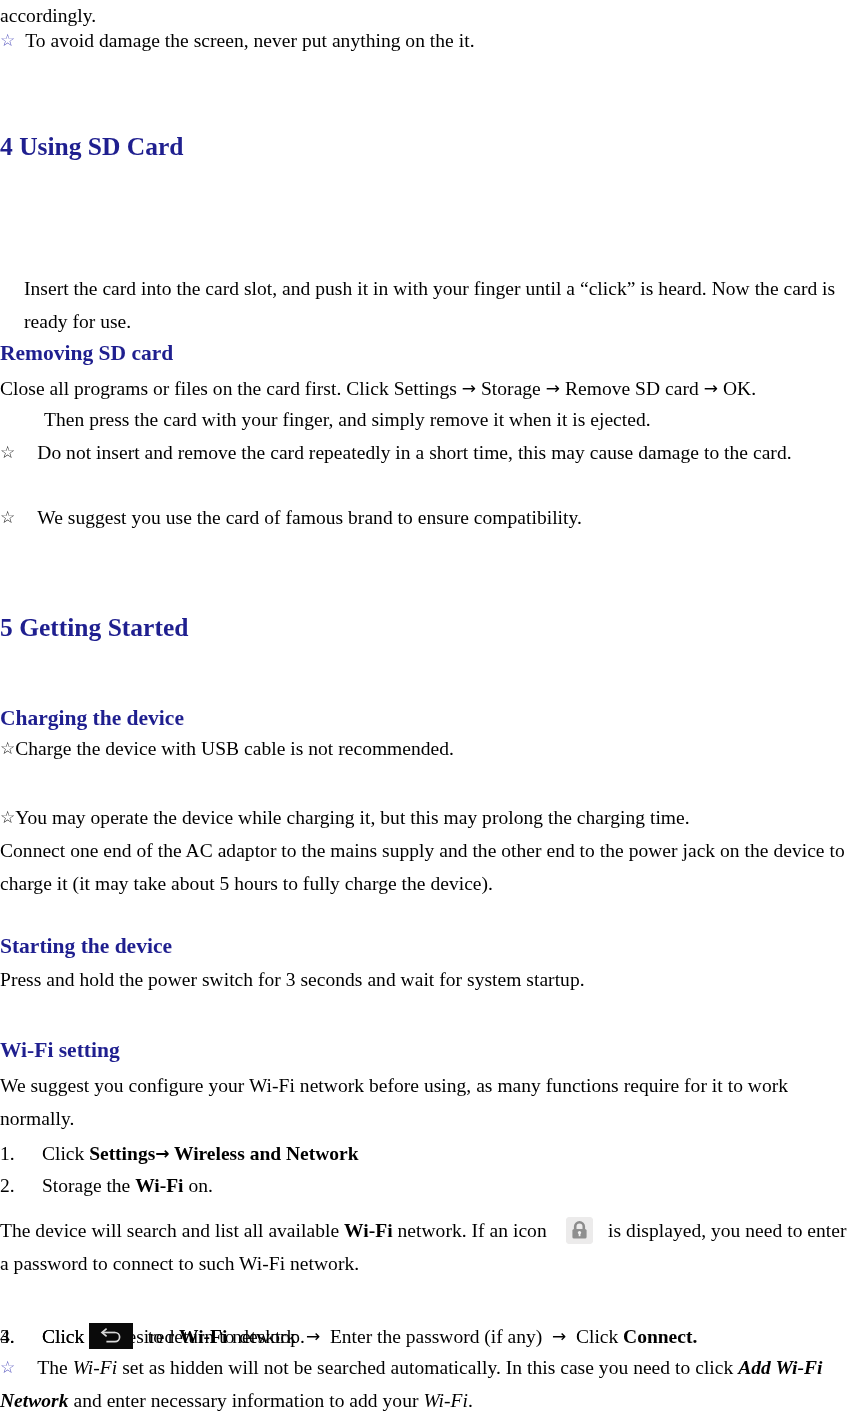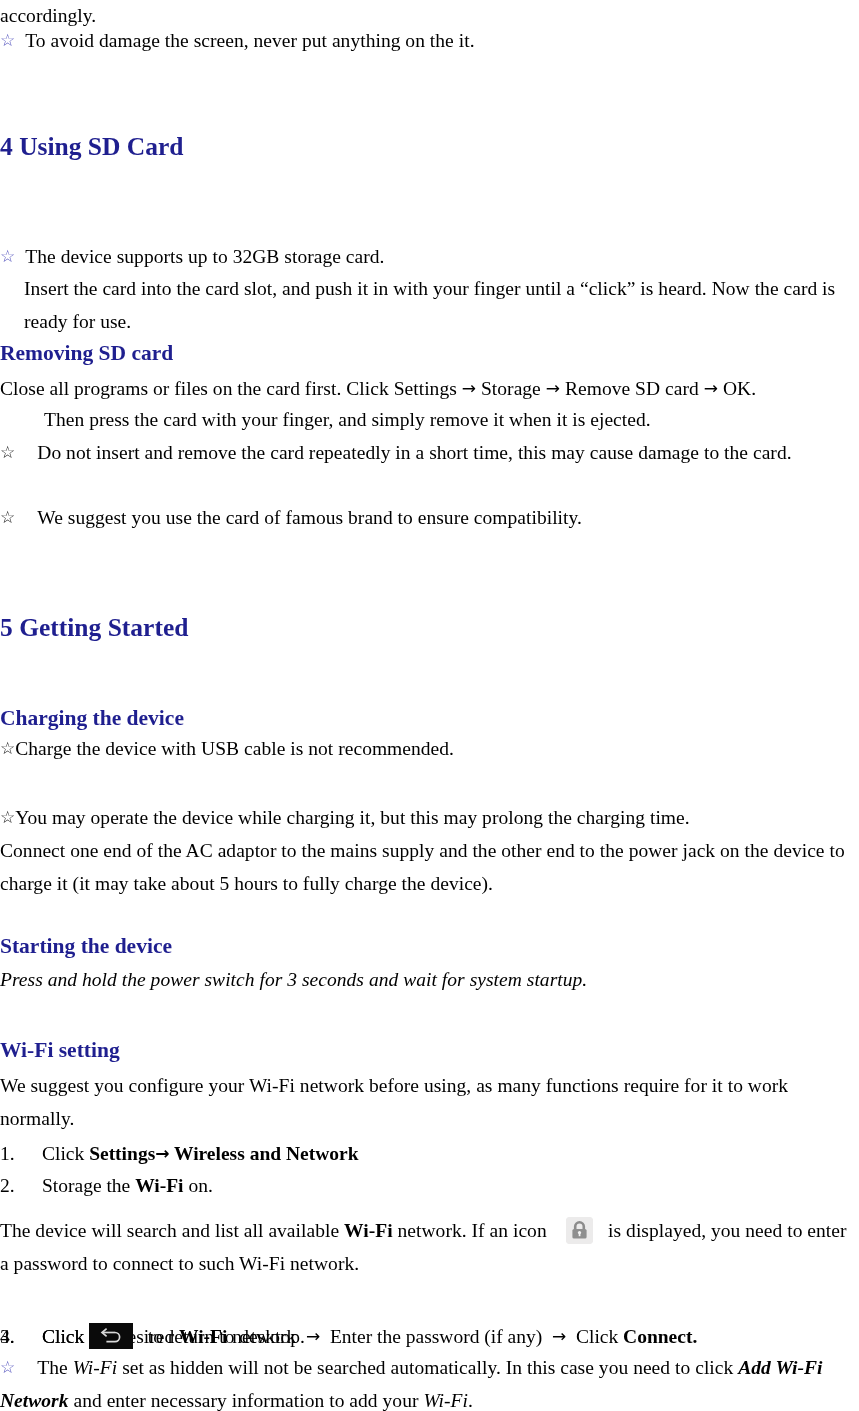--- a/index.html
+++ b/index.html
@@ -119,23 +119,20 @@
   </div>
 
   <div class="body-text" style="top:25px;">
     <span class="star-blue">☆</span><span class="ind-gap-sm"></span><span>To avoid damage the screen, never put anything on the it.</span>
   </div>
 
   <div class="heading-main" style="top:132px;">
     <span>4 Using SD Card</span>
   </div>
 
-  <div class="body-text" style="top:241px;">
-    <span class="star-blue">☆</span><span class="ind-gap-sm"></span><span>The device supports up to 32GB storage card.</span>
-  </div>
 
   <div class="body-text" style="top:273px;padding-left:24px;">
     <span>Insert the card into the card slot, and push it in with your finger until a “click” is heard. Now the card is ready for use.</span>
   </div>
 
   <div class="heading-sub" style="top:339px;">
     <span>Removing SD card</span>
   </div>
 
   <div class="body-text" style="top:372px;">
@@ -177,21 +174,21 @@
   </div>
 
   <div class="body-text" style="top:835px;">
     <span>Connect one end of the AC adaptor to the mains supply and the other end to the power jack on the device to charge it (it may take about 5 hours to fully charge the device).</span>
   </div>
 
   <div class="heading-sub" style="top:932px;">
     <span>Starting the device</span>
   </div>
 
-  <div class="body-text" style="top:964px;font-style:italic;">
+  <div class="body-text" style="top:964px;">
     <span>Press and hold the power switch for 3 seconds and wait for system startup.</span>
   </div>
 
   <div class="heading-sub" style="top:1036px;">
     <span>Wi-Fi setting</span>
   </div>
 
   <div class="body-text" style="top:1070px;">
     <span>We suggest you configure your Wi-Fi network before using, as many functions require for it to work normally.</span>
   </div>

